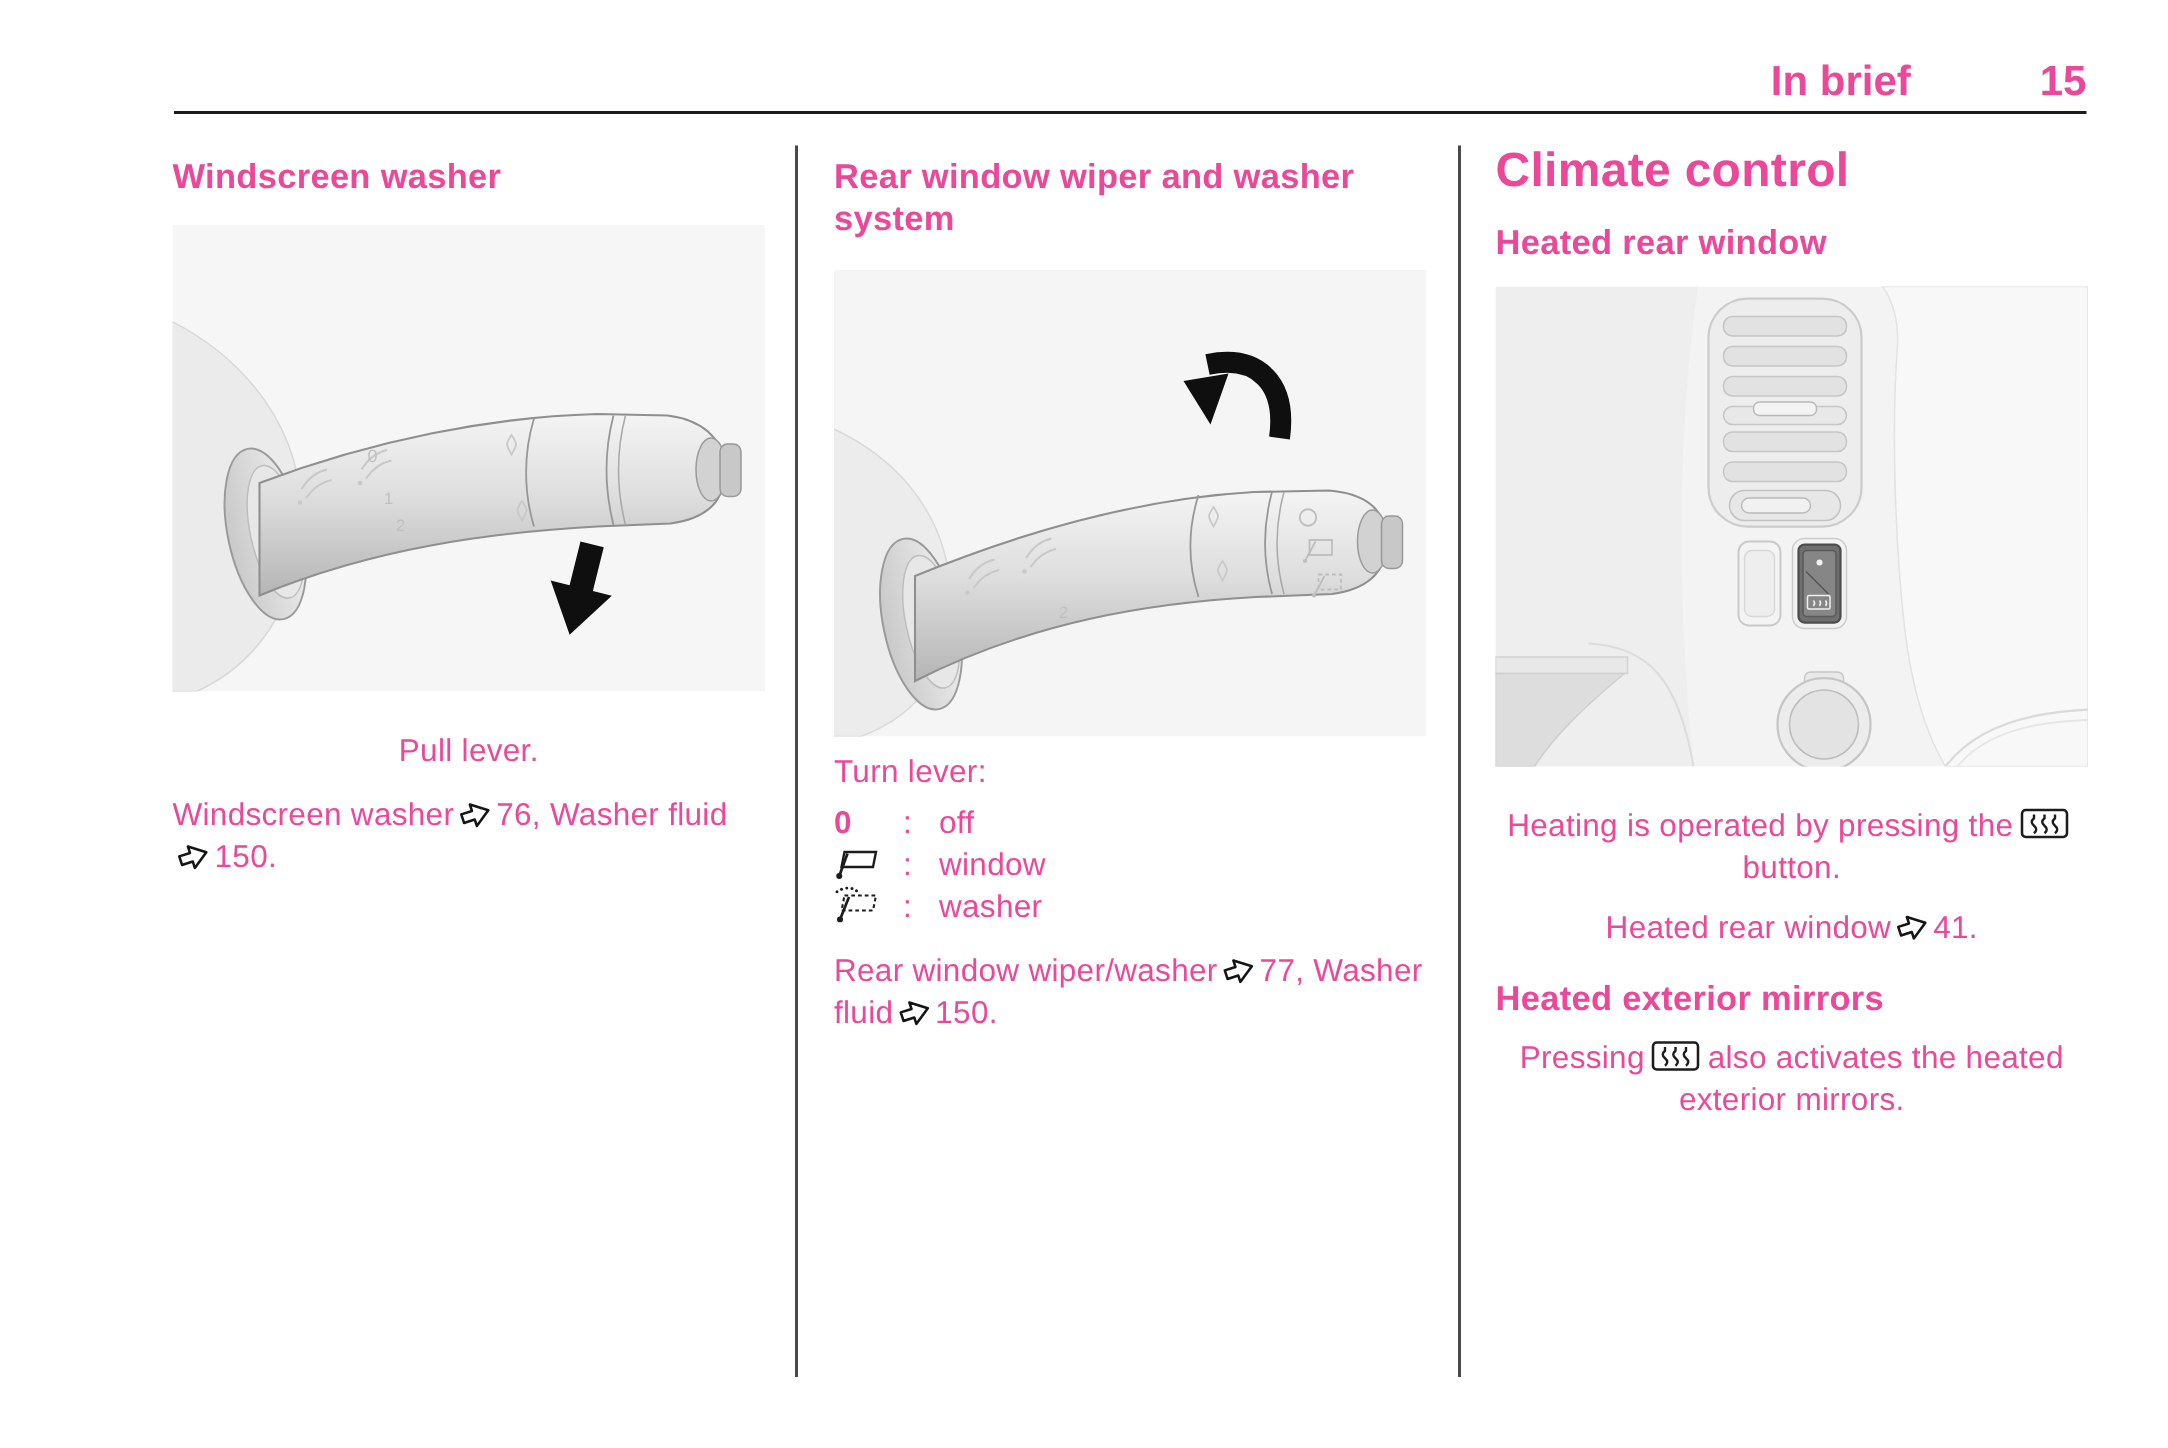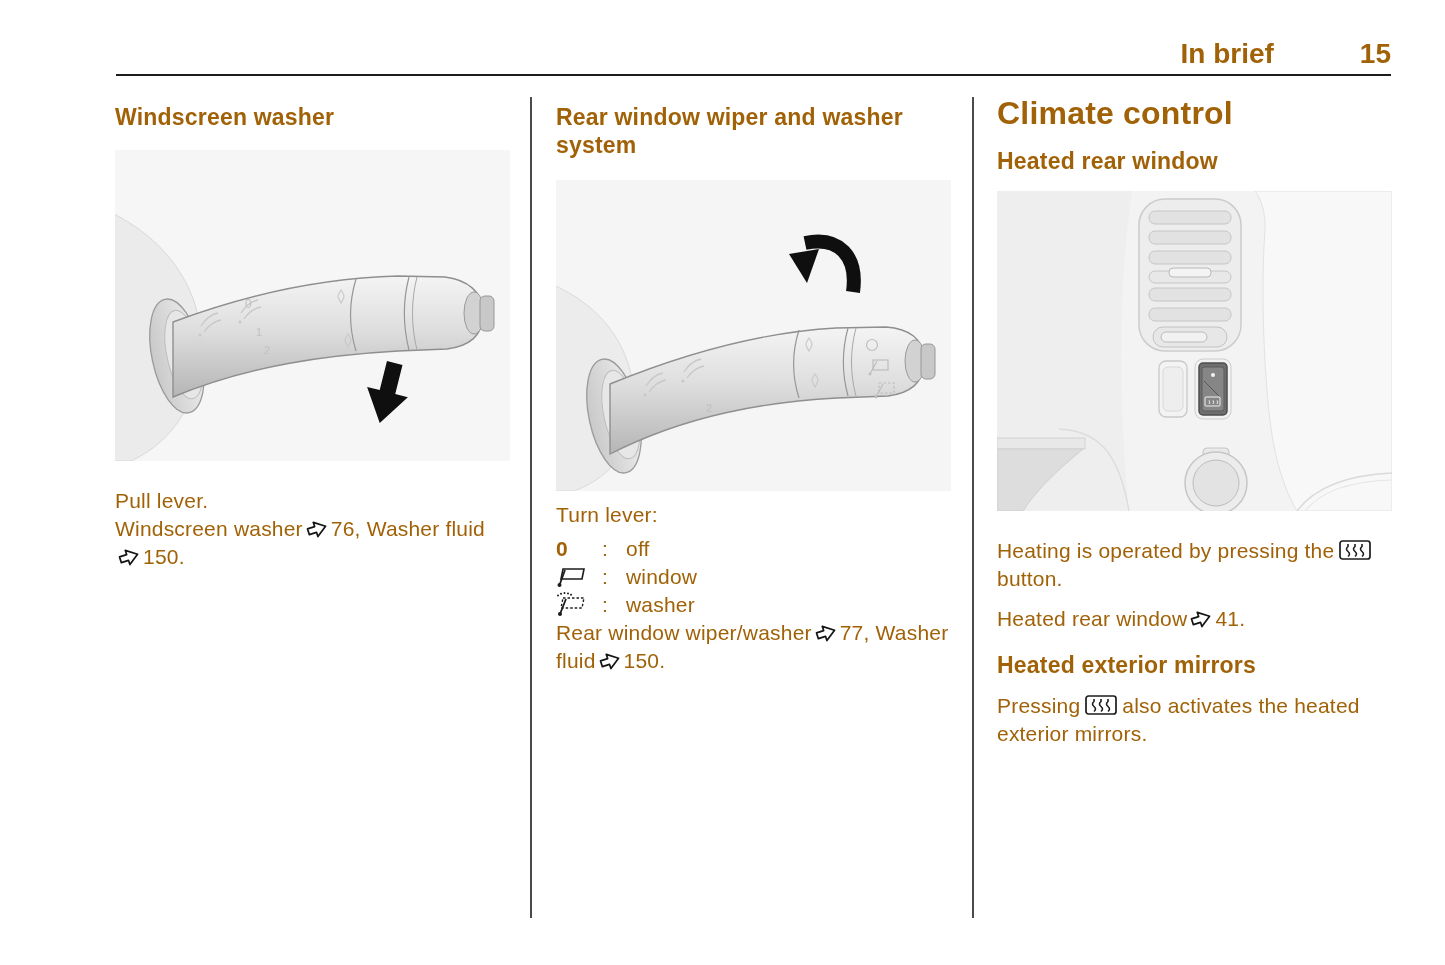--- a/index.html
+++ b/index.html
@@ -1,37 +1,37 @@
 <!DOCTYPE html>
 <html><head>
 <meta charset="utf-8">
 <style>
   html,body { margin:0; padding:0; background:#ffffff; }
   .page {
     position:relative; width:1445px; height:965px; background:#ffffff;
-    font-family:"Liberation Sans", sans-serif; color:#a16207; overflow:hidden;
+    font-family:"Liberation Sans", sans-serif; color:#ec4899; overflow:hidden;
   }
   .header-right { position:absolute; top:40px; right:54px; display:flex; gap:86px;
     font-size:28px; font-weight:bold; line-height:28px; }
   .header-rule { position:absolute; top:74px; left:116px; width:1275px; height:2px; background:#1c1c1c; }
   .vdiv { position:absolute; top:97px; height:821px; width:2px; background:#4a4a4a; }
   .vdiv.d1 { left:530px; } .vdiv.d2 { left:972px; }
   .col { position:absolute; top:95px; width:395px; }
   .col.c1 { left:115px; } .col.c2 { left:556px; } .col.c3 { left:997px; }
   h1.section { font-size:32px; font-weight:bold; margin:2px 0 0; line-height:32px; letter-spacing:0.2px; }
   h2.sub { font-size:23px; font-weight:bold; margin:8px 0 0; line-height:28px; letter-spacing:0.2px; }
   h3.sub2 { font-size:23px; font-weight:bold; margin:18px 0 0; line-height:29px; letter-spacing:0.2px; }
   .c3 h2.sub { margin-top:18px; }
   .fig { margin-top:19px; font-size:0; }
   .c2 .fig { margin-top:21px; }
   .c3 .fig { margin-top:16px; }
   .body { font-size:21px; line-height:28px; margin:0; letter-spacing:0.2px; }
-  .mt-lg { margin-top:26px; }
-  .mt-md { }
-  .mt-sm { margin-top:12px; }
+  .mt-lg { margin-top:26px;text-align:center; }
+  .mt-md { margin-top:15px; }
+  .mt-sm { margin-top:12px;text-align:center; }
   .c2 .turn { margin-top:10px; }
   .legend { margin-top:6px; }
   .legend-row { display:flex; align-items:flex-start; font-size:21px; line-height:28px; letter-spacing:0.2px; }
   .legend-sym { width:46px; font-weight:bold; }
   .legend-colon { width:24px; }
   .ref-arrow { width:24px; height:20px; vertical-align:-3px; margin:0 2px; }
   .inline-icon { vertical-align:-4px; margin:0 4px; }
   svg.illus { display:block; }
   .glyph-icon { vertical-align:-4px; }
 </style>

